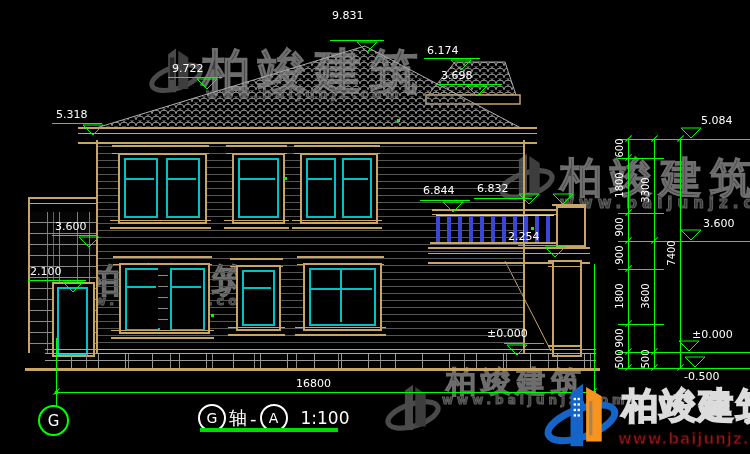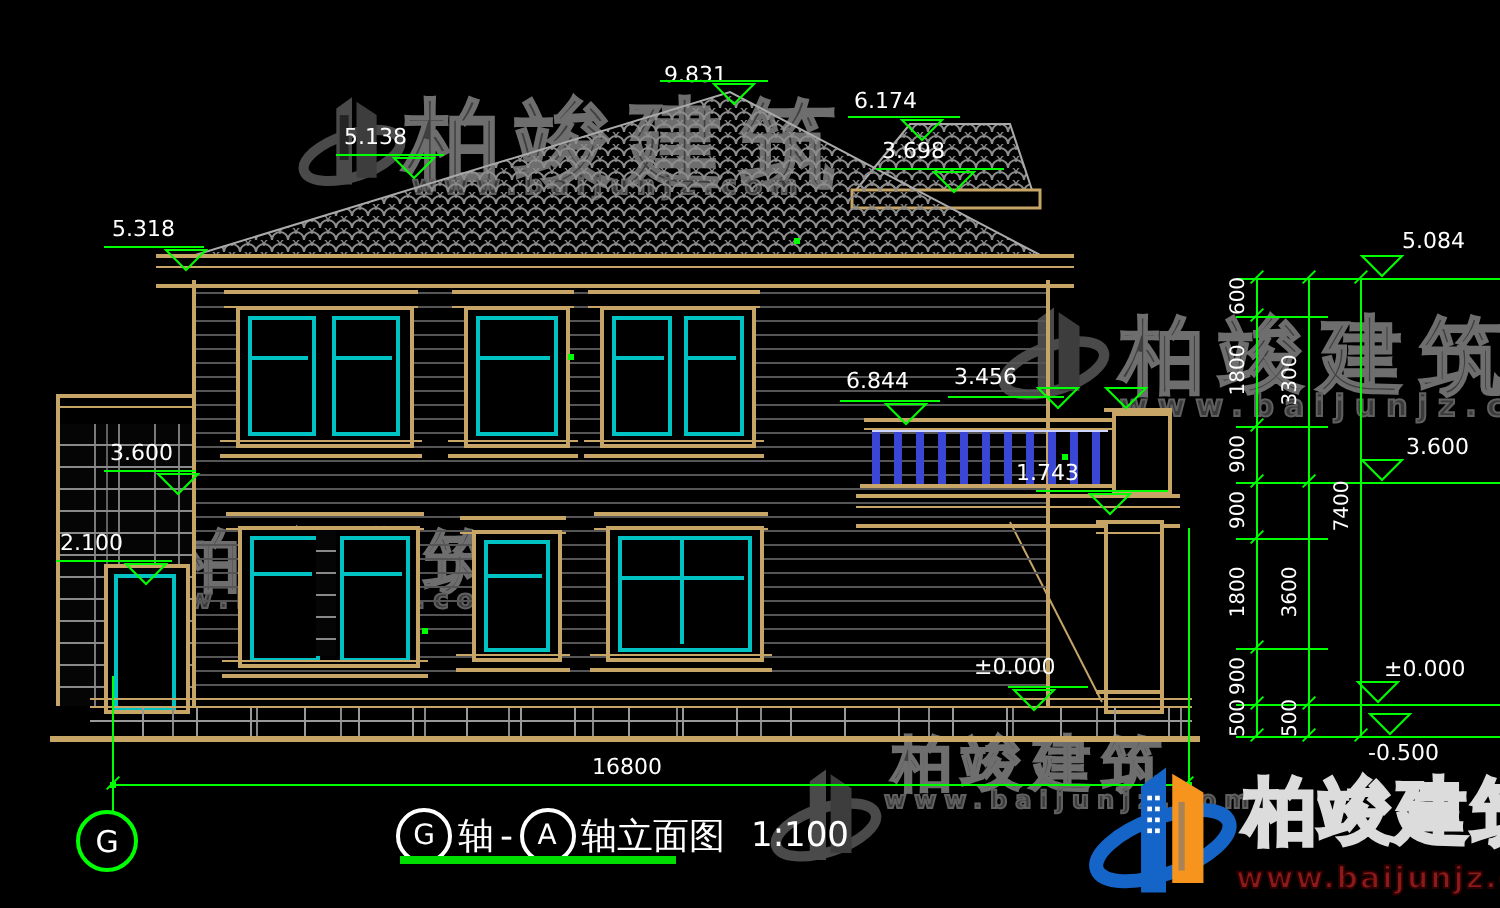--- a/index.html
+++ b/index.html
@@ -192,33 +192,33 @@
   <div class="gv" style="left:56px;top:338px;height:68px"></div>
   <div class="gv" style="left:594px;top:264px;height:136px"></div>
   <div class="gline" style="left:56px;top:392px;width:538px"></div>
   <div class="tick" style="left:52px;top:391px"></div>
   <div class="tick" style="left:589px;top:391px"></div>
   <div class="t" style="left:296px;top:378px">16800</div>
   <div class="bubble" style="left:38px;top:405px;width:27px;height:27px;font-size:15px">
       <span>G</span>
     </div>
 
-  <div class="t" style="left:332px;top:32px">9.831</div>
+  <div class="t" style="left:332px;top:10px">9.831</div>
   <div class="gline" style="left:330px;top:40px;width:54px"></div>
   <svg class="abs" style="left:356px;top:41px" width="22" height="12">
       <polygon points="1,1 21,1 11,11" fill="none" stroke="#00ff00"></polygon>
     </svg>
 
   <div class="t" style="left:427px;top:45px">6.174</div>
   <div class="gline" style="left:424px;top:58px;width:56px"></div>
   <svg class="abs" style="left:450px;top:59px" width="22" height="12">
       <polygon points="1,1 21,1 11,11" fill="none" stroke="#00ff00"></polygon>
     </svg>
 
-  <div class="t" style="left:172px;top:63px">5.138</div>
+  <div class="t" style="left:172px;top:63px">9.722</div>
   <div class="gline" style="left:168px;top:77px;width:54px"></div>
   <svg class="abs" style="left:196px;top:78px" width="22" height="12">
       <polygon points="1,1 21,1 11,11" fill="none" stroke="#00ff00"></polygon>
     </svg>
 
   <div class="t" style="left:441px;top:70px">3.698</div>
   <div class="gline" style="left:438px;top:84px;width:64px"></div>
   <svg class="abs" style="left:466px;top:85px" width="22" height="12">
       <polygon points="1,1 21,1 11,11" fill="none" stroke="#00ff00"></polygon>
     </svg>
@@ -240,30 +240,30 @@
   <svg class="abs" style="left:62px;top:281px" width="22" height="12">
       <polygon points="1,1 21,1 11,11" fill="none" stroke="#00ff00"></polygon>
     </svg>
 
   <div class="t" style="left:423px;top:185px">6.844</div>
   <div class="gline" style="left:420px;top:200px;width:50px"></div>
   <svg class="abs" style="left:442px;top:201px" width="22" height="12">
       <polygon points="1,1 21,1 11,11" fill="none" stroke="#00ff00"></polygon>
     </svg>
 
-  <div class="t" style="left:477px;top:183px">3.456</div>
+  <div class="t" style="left:477px;top:183px">6.832</div>
   <div class="gline" style="left:474px;top:198px;width:58px"></div>
   <svg class="abs" style="left:518px;top:193px" width="22" height="12">
       <polygon points="1,1 21,1 11,11" fill="none" stroke="#00ff00"></polygon>
     </svg>
   <svg class="abs" style="left:552px;top:193px" width="22" height="12">
       <polygon points="1,1 21,1 11,11" fill="none" stroke="#00ff00"></polygon>
     </svg>
 
-  <div class="t" style="left:508px;top:231px">1.743</div>
+  <div class="t" style="left:508px;top:231px">2.254</div>
   <div class="gline" style="left:518px;top:245px;width:66px"></div>
   <svg class="abs" style="left:544px;top:246px" width="22" height="12">
       <polygon points="1,1 21,1 11,11" fill="none" stroke="#00ff00"></polygon>
     </svg>
 
   <div class="t" style="left:487px;top:328px">±0.000</div>
   <div class="gline" style="left:504px;top:343px;width:40px"></div>
   <svg class="abs" style="left:506px;top:344px" width="22" height="12">
       <polygon points="1,1 21,1 11,11" fill="none" stroke="#00ff00"></polygon>
     </svg>
@@ -337,21 +337,20 @@
 
   <div class="title-row" style="left:198px;top:404px">
     <span class="tb-bubble" style="width:24px;height:24px;font-size:14px">
         <span>G</span>
       </span>
     <span style="font-size:18px">轴</span>
     <span style="font-size:18px">-</span>
     <span class="tb-bubble" style="width:24px;height:24px;font-size:14px">
         <span>A</span>
       </span>
-    <span style="font-size:18px">轴立面图</span>
     <span style="font-size:17px;margin-left:10px">1:100</span>
   </div>
   <div class="abs" style="left:200px;top:428px;width:138px;height:4px;background:#00dd00"></div>
 
   <div>
     <svg class="abs" style="left:543px;top:376px" width="80" height="78" viewBox="0 0 100 100">
       <ellipse cx="48" cy="60" rx="45" ry="18" fill="none" stroke="#1565c8" stroke-width="9" transform="rotate(-20 48 60)"></ellipse>
       <polygon points="34,22 50,10 50,90 34,90" fill="#1565c8"></polygon>
       <polygon points="54,14 74,26 74,84 54,84" fill="#f7941d"></polygon>
       <rect x="38" y="28" width="3" height="3" fill="#fff"></rect>

